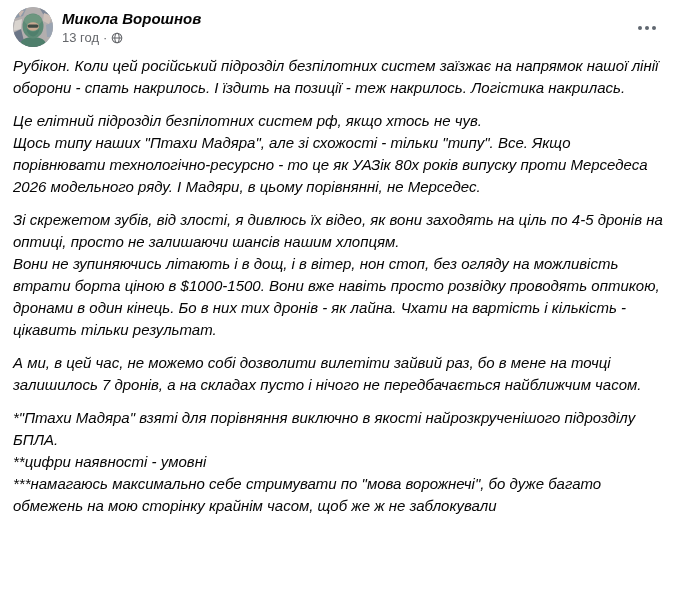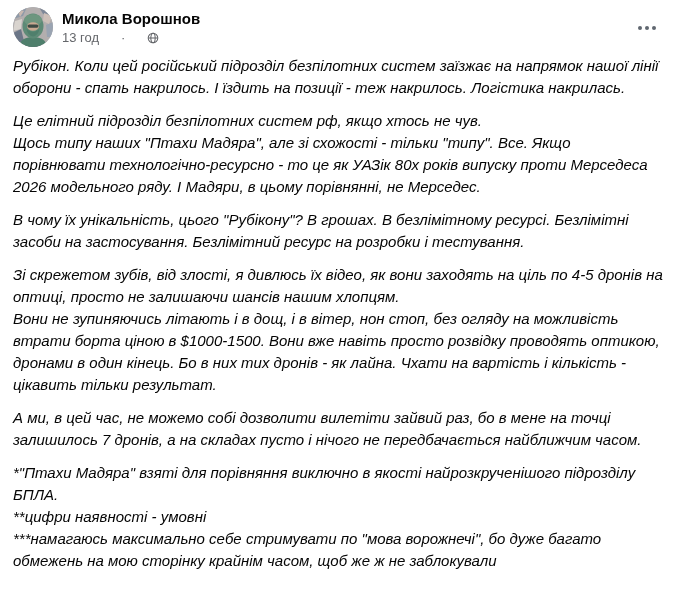--- a/index.html
+++ b/index.html
@@ -37,25 +37,26 @@
   .header-meta {
     margin-left: 9px;
     padding-top: 2px;
   }
   .author-name {
     font-size: 15px;
     font-weight: 700;
     color: #050505;
     line-height: 19px;
     cursor: pointer;
+    font-style: italic;
   }
   .sub-line {
     display: flex;
     align-items: center;
-    gap: 22px;
+    gap: 4px;
     font-size: 13px;
     color: #65676B;
     line-height: 17px;
     margin-top: 1px;
   }
   .timestamp { cursor: pointer; }
   .dot-sep { color: #65676B; }
   .globe-icon svg { display: block; }
   .more-btn {
     position: absolute;
@@ -148,21 +149,20 @@
       <span class="dot"></span>
       <span class="dot"></span>
       <span class="dot"></span>
     </div>
   </div>
 
   <div class="post-body">
     <p>Рубікон. Коли цей російський підрозділ безпілотних систем заїзжає на напрямок нашої лінії оборони - спать накрилось. І їздить на позиції - теж накрилось. Логістика накрилась.</p>
     <p>Це елітний підрозділ безпілотних систем рф, якщо хтось не чув.
 Щось типу наших "Птахи Мадяра", але зі схожості - тільки "типу". Все. Якщо порівнювати технологічно-ресурсно - то це як УАЗік 80х років випуску проти Мерседеса 2026 модельного ряду. І Мадяри, в цьому порівнянні, не Мерседес.</p>
-    <p>В чому їх унікальність, цього "Рубікону"? В грошах. В безлімітному ресурсі. Безлімітні засоби на застосування. Безлімітний ресурс на розробки і тестування.</p>
     <p>Зі скрежетом зубів, від злості, я дивлюсь їх відео, як вони заходять на ціль по 4-5 дронів на оптиці, просто не залишаючи шансів нашим хлопцям.
 Вони не зупиняючись літають і в дощ, і в вітер, нон стоп, без огляду на можливість втрати борта ціною в $1000-1500. Вони вже навіть просто розвідку проводять оптикою, дронами в один кінець. Бо в них тих дронів - як лайна. Чхати на вартість і кількість - цікавить тільки результат.</p>
     <p>А ми, в цей час, не можемо собі дозволити вилетіти зайвий раз, бо в мене на точці залишилось 7 дронів, а на складах пусто і нічого не передбачається найближчим часом.</p>
     <p>*"Птахи Мадяра" взяті для порівняння виключно в якості найрозкрученішого підрозділу БПЛА.
 **цифри наявності - умовні
 ***намагаюсь максимально себе стримувати по "мова ворожнечі", бо дуже багато обмежень на мою сторінку крайнім часом, щоб же ж не заблокували</p>
 
   </div>
 
 </div>

